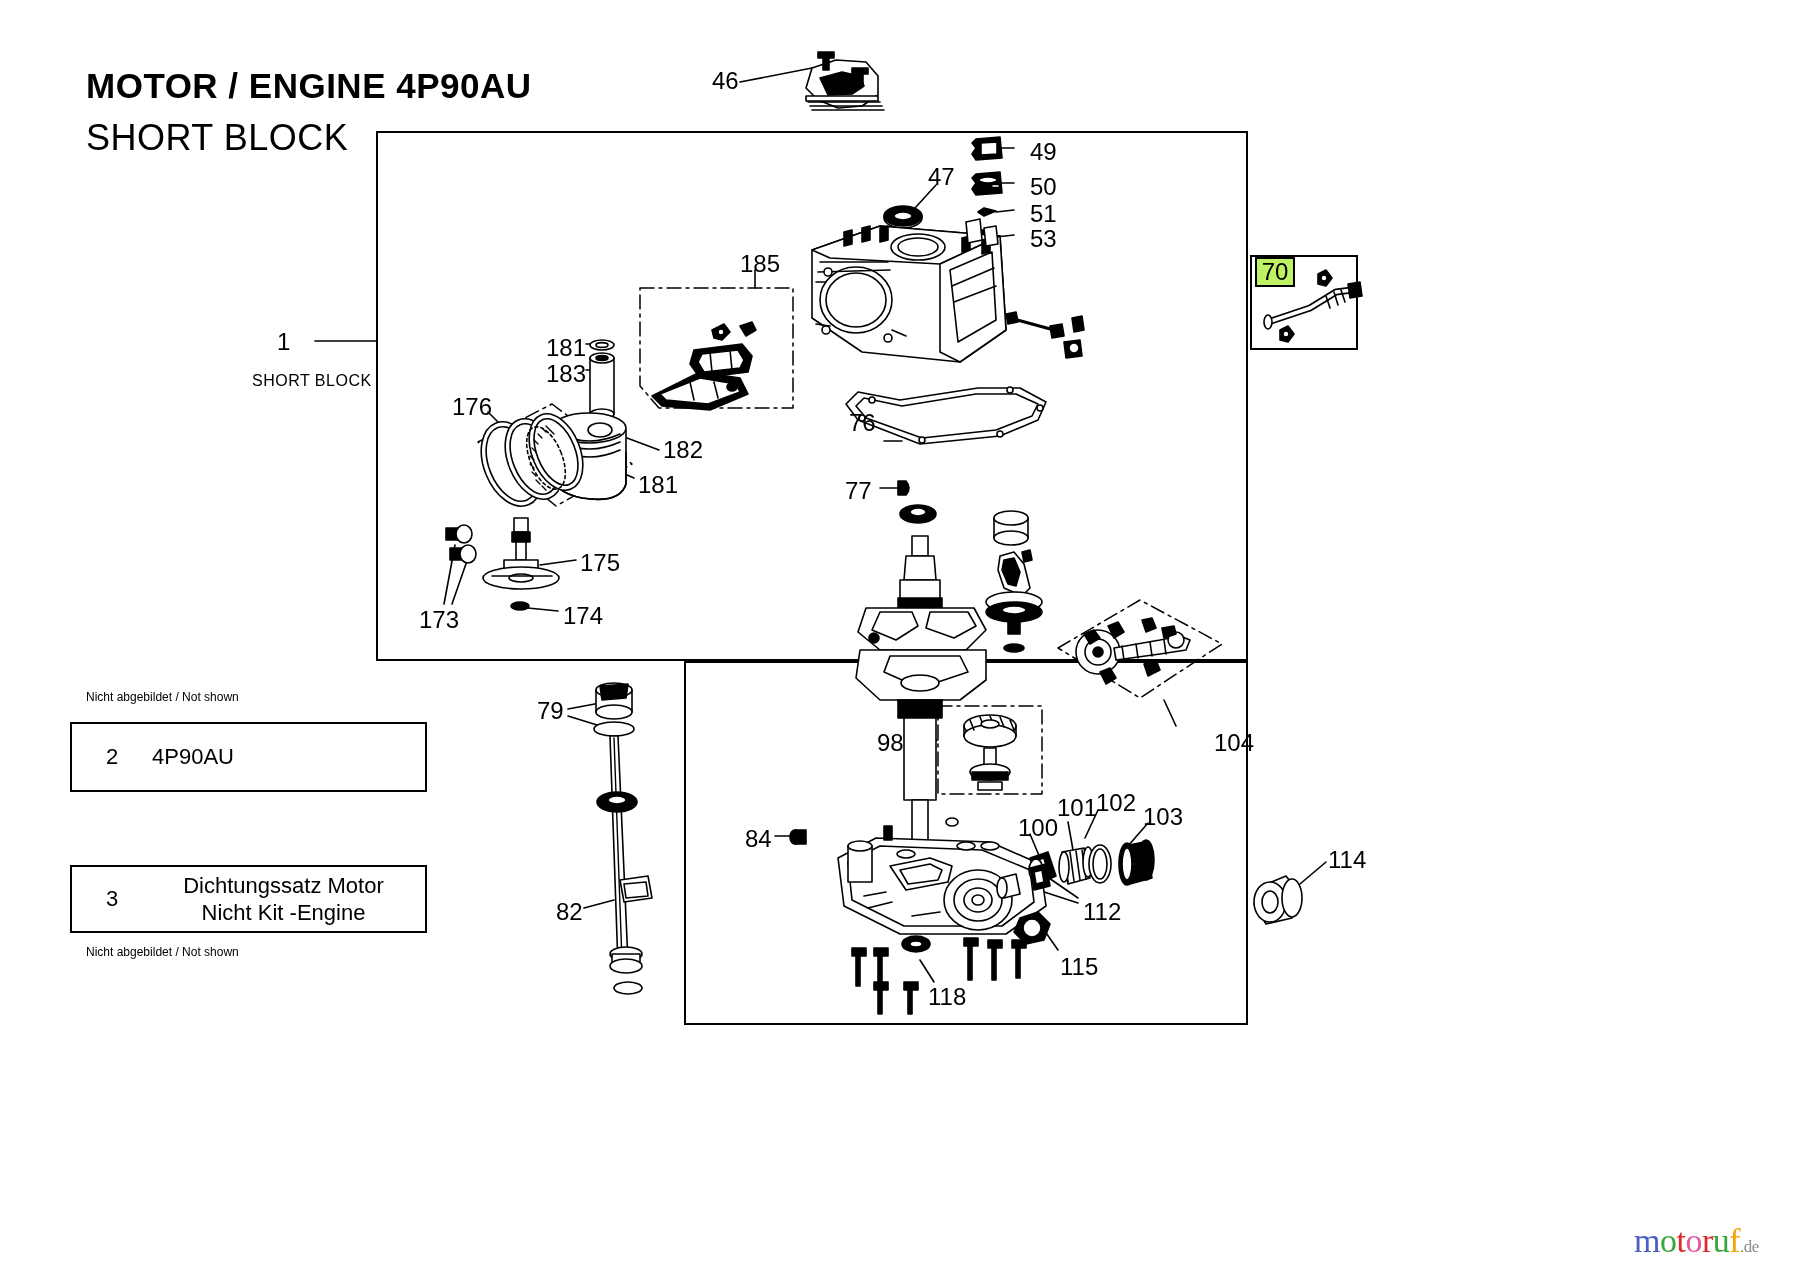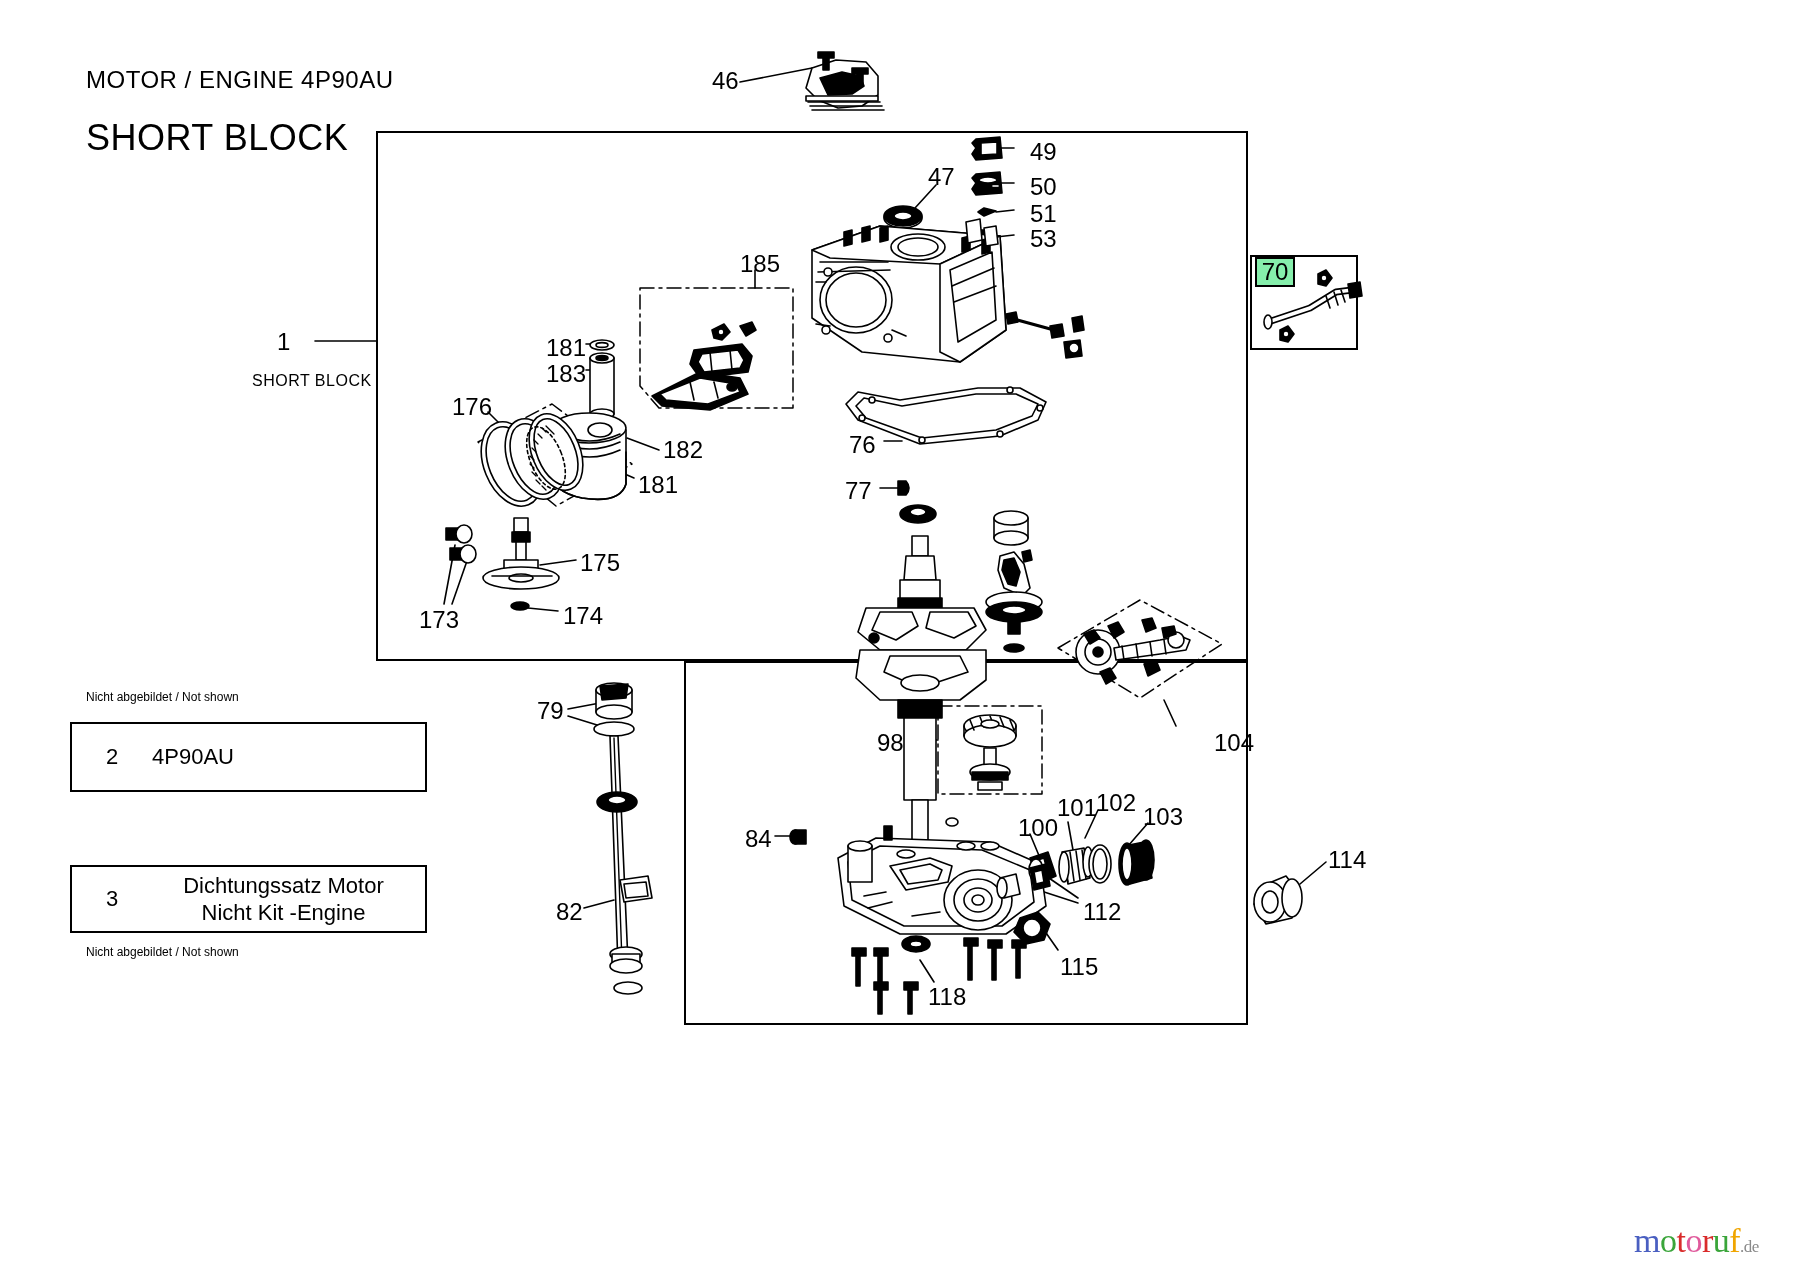--- a/index.html
+++ b/index.html
@@ -11,24 +11,24 @@
   #page{
     position:relative;
     width:1800px;
     height:1272px;
     background:#fff;
     overflow:hidden;
   }
   
   .h-main{
     position:absolute;
-    font-size:24px;
+    font-size:35px;
     letter-spacing:0.5px;
     white-space:nowrap;
-    font-weight:400;
+    font-weight:700;
   }
   .h-sub{
     position:absolute;
     font-size:36px;
     letter-spacing:0.5px;
     white-space:nowrap;
     font-weight:400;
   }
   
   .num{
@@ -53,21 +53,21 @@
     background:transparent;
   }
   .boxlabel{
     position:absolute;
     border:2px solid #000;
     box-sizing:border-box;
     font-size:24px;
     display:flex;
     align-items:center;
     justify-content:center;
-    background:#86efac;
+    background:#bef264;
   }
   
   .legend{
     position:absolute;
     border:2px solid #000;
     box-sizing:border-box;
     background:#fff;
     display:flex;
     align-items:center;
   }
@@ -541,21 +541,21 @@
   <div class="num" style="left:1030px;top:202px;">51</div>
   <div class="num" style="left:1030px;top:227px;">53</div>
   <div class="num" style="left:928px;top:165px;">47</div>
   <div class="num" style="left:740px;top:252px;">185</div>
   <div class="num" style="left:277px;top:330px;">1</div>
   <div class="num" style="left:546px;top:336px;">181</div>
   <div class="num" style="left:546px;top:362px;">183</div>
   <div class="num" style="left:452px;top:395px;">176</div>
   <div class="num" style="left:663px;top:438px;">182</div>
   <div class="num" style="left:638px;top:473px;">181</div>
-  <div class="num" style="left:849px;top:433px;">76</div>
+  <div class="num" style="left:849px;top:411px;">76</div>
   <div class="num" style="left:845px;top:479px;">77</div>
   <div class="num" style="left:580px;top:551px;">175</div>
   <div class="num" style="left:419px;top:608px;">173</div>
   <div class="num" style="left:563px;top:604px;">174</div>
   <div class="num" style="left:1166px;top:731px;margin-left:48px;">104</div>
   <div class="num" style="left:877px;top:731px;">98</div>
   <div class="num" style="left:537px;top:699px;text-align:right;">79</div>
   <div class="num" style="left:556px;top:900px;">82</div>
   <div class="num" style="left:745px;top:827px;">84</div>
   <div class="num" style="left:1018px;top:816px;">100</div>

